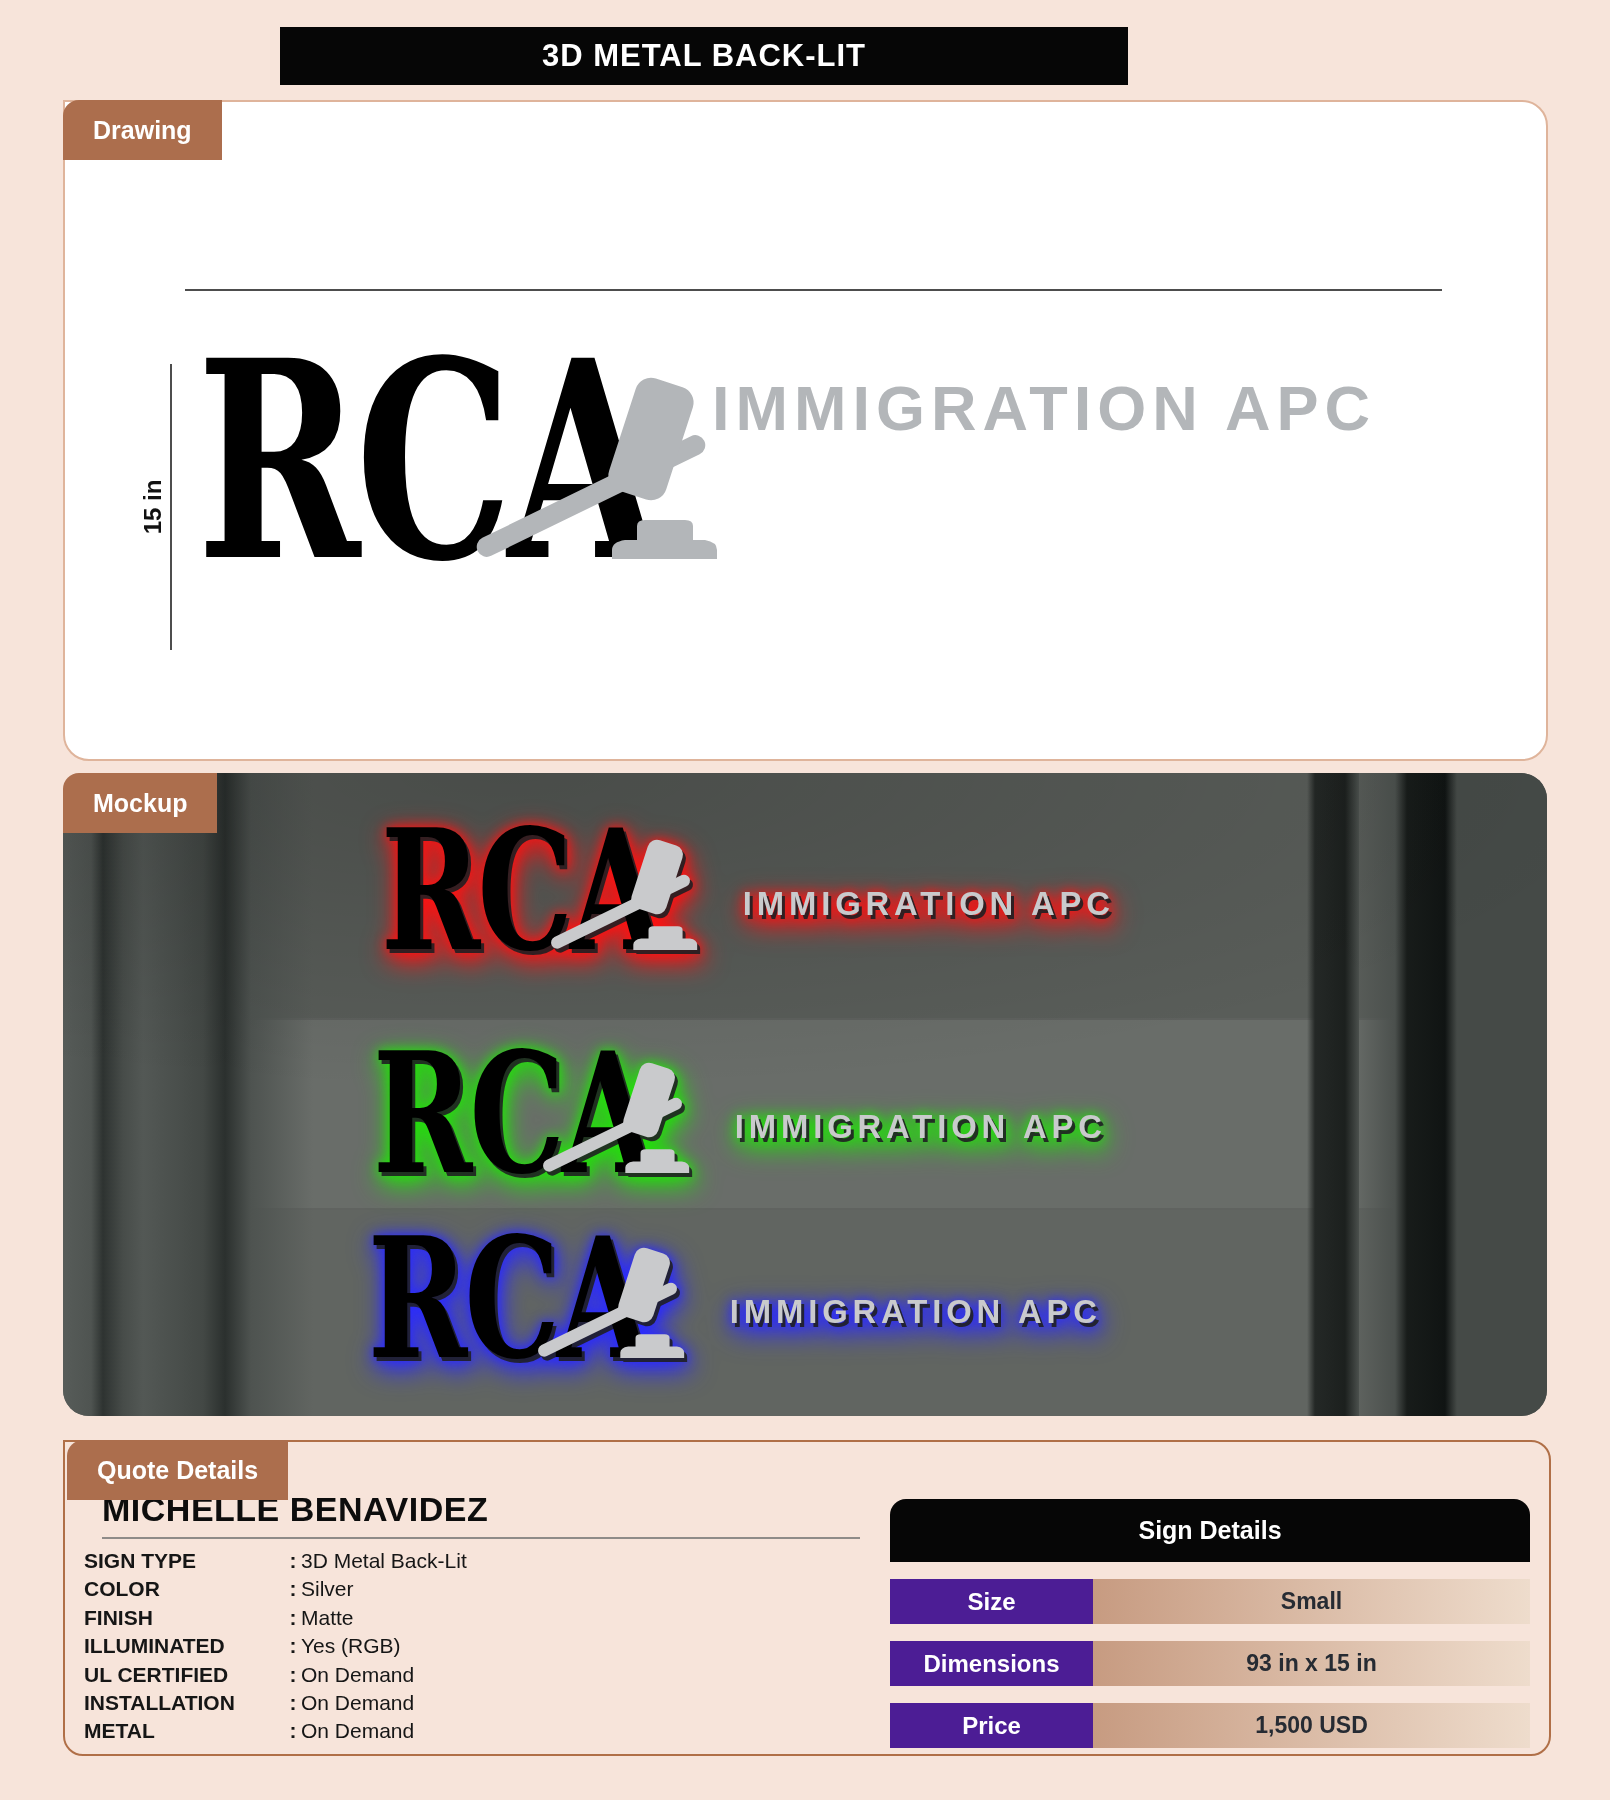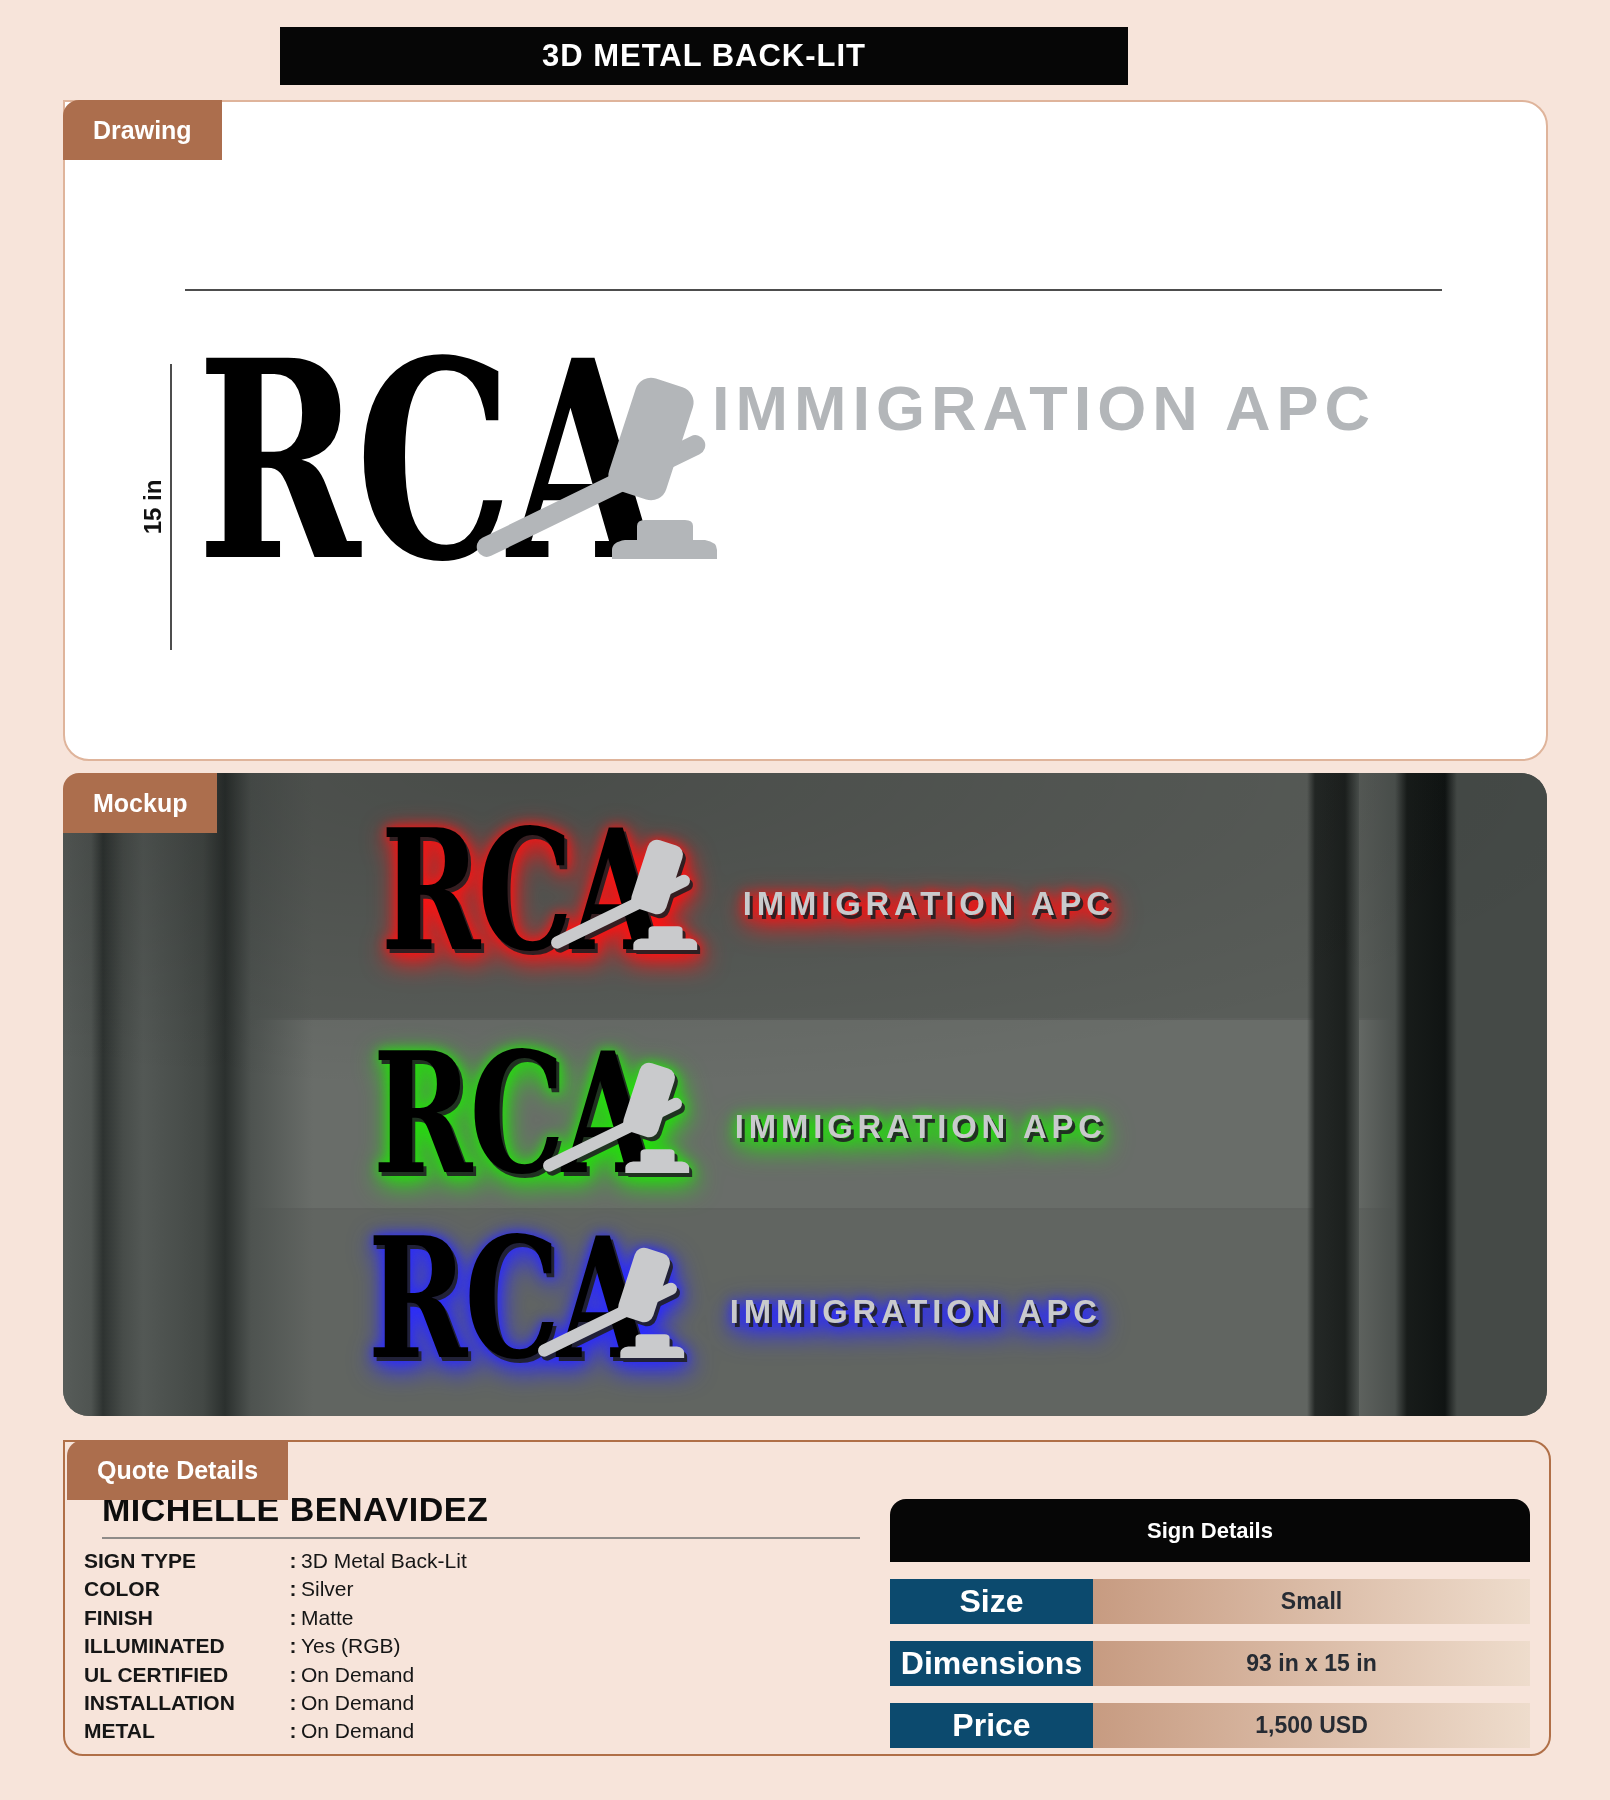--- a/index.html
+++ b/index.html
@@ -62,23 +62,23 @@
   .quote-fields{position:absolute;left:19px;top:105px;display:grid;
                 grid-template-columns:201px 16px auto;column-gap:0;}
   .quote-fields span{font-size:21px;line-height:28.4px;color:#161616;}
   .field-label{font-weight:800;}
   .field-sep{font-weight:800;text-align:center;}
   .field-value{font-weight:500;color:#2b2b2b;}
 
   
   .sign-details{position:absolute;left:825px;top:57px;width:640px;display:flex;flex-direction:column;}
   .sd-header{height:63px;background:#060606;border-radius:16px 16px 0 0;display:flex;
-             align-items:center;justify-content:center;color:#fff;font-size:22px;font-weight:bold;}
+             align-items:center;justify-content:center;color:#fff;font-size:25px;font-weight:bold;}
   .sd-row{display:flex;height:45px;margin-top:17px;}
-  .sd-label{width:203px;background:#0c4a6e;color:#fff;font-size:32px;font-weight:bold;
+  .sd-label{width:203px;background:#4c1d95;color:#fff;font-size:24px;font-weight:bold;
             display:flex;align-items:center;justify-content:center;}
   .sd-value{flex:1;background:linear-gradient(90deg,#c79b81,#eedccc);color:#262b33;
             font-size:23px;font-weight:bold;display:flex;align-items:center;justify-content:center;}
 
   .defs-holder{position:absolute;width:0;height:0;overflow:hidden;}
 </style>
 </head>
 <body>
 
 <svg class="defs-holder" aria-hidden="true">

